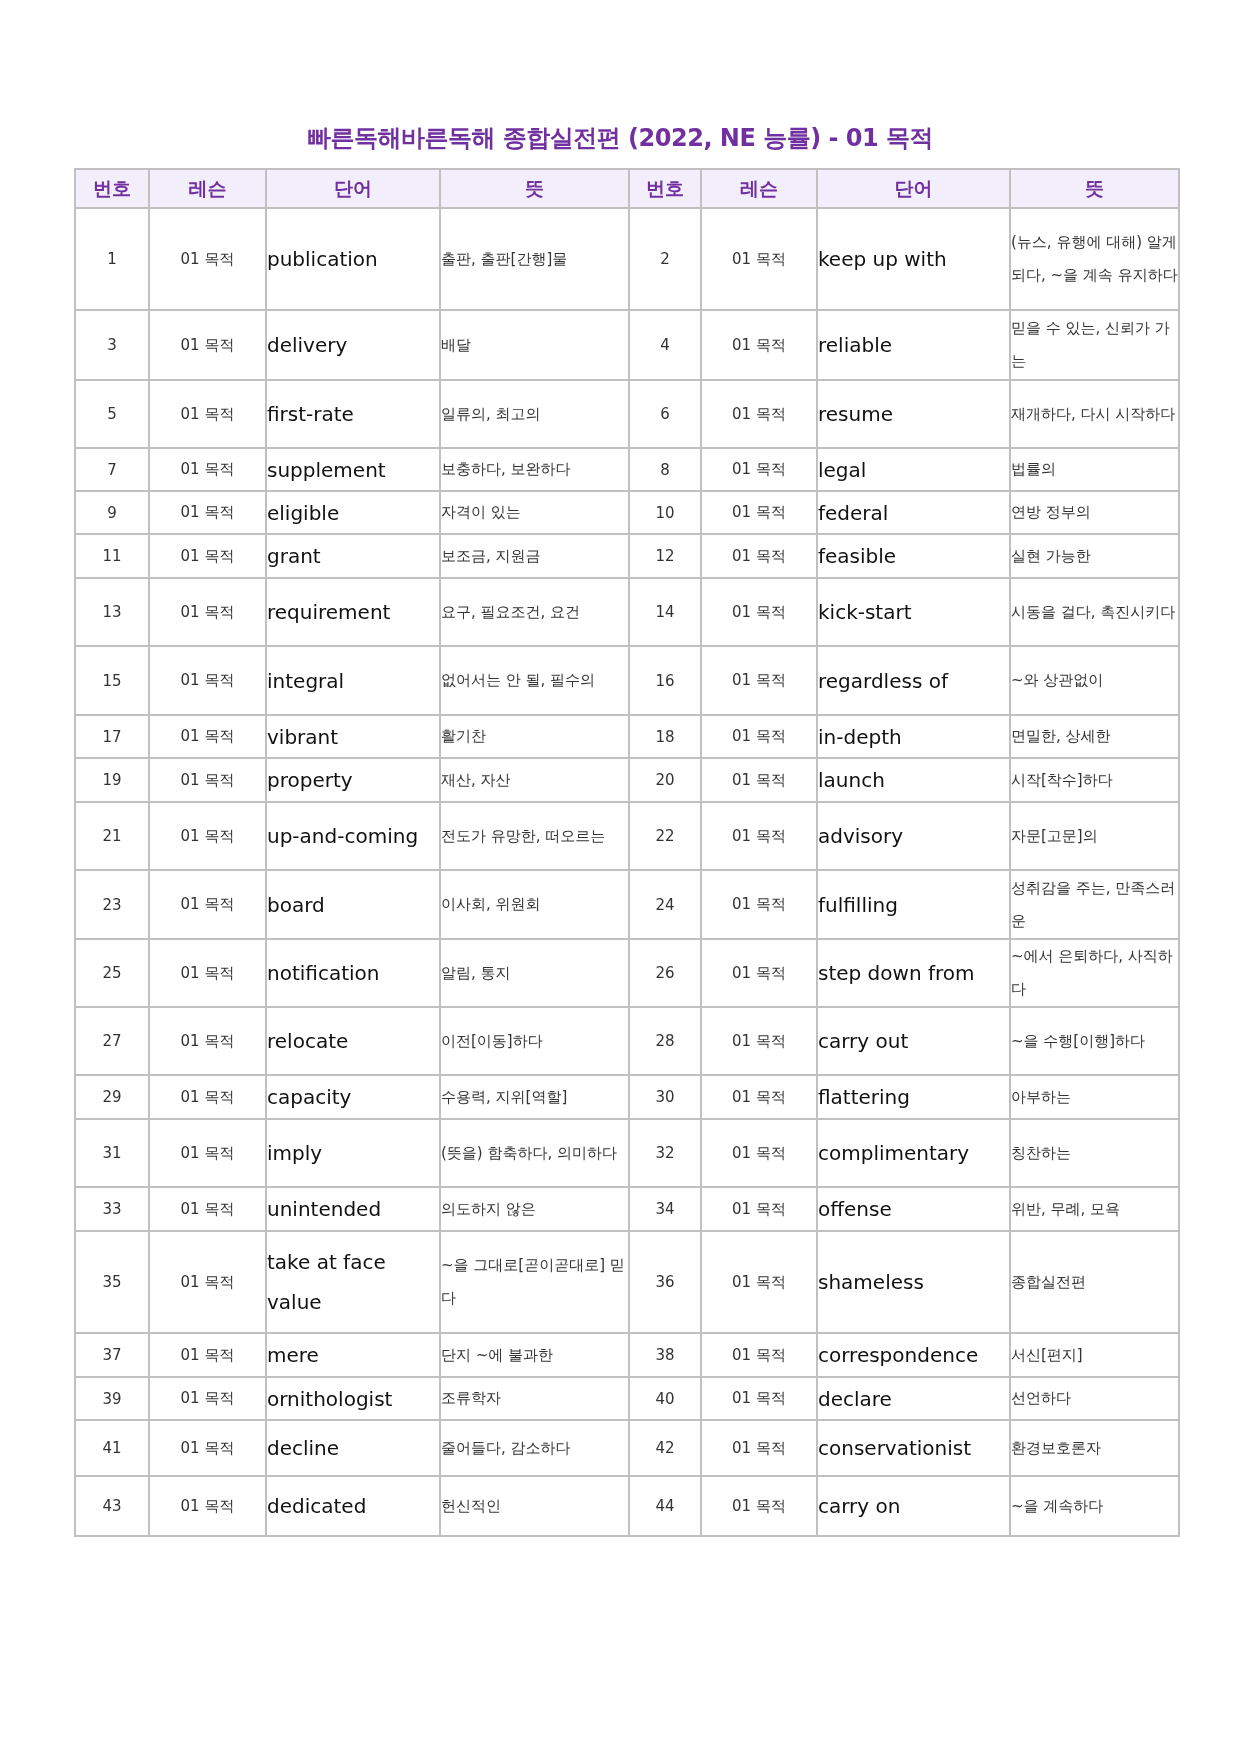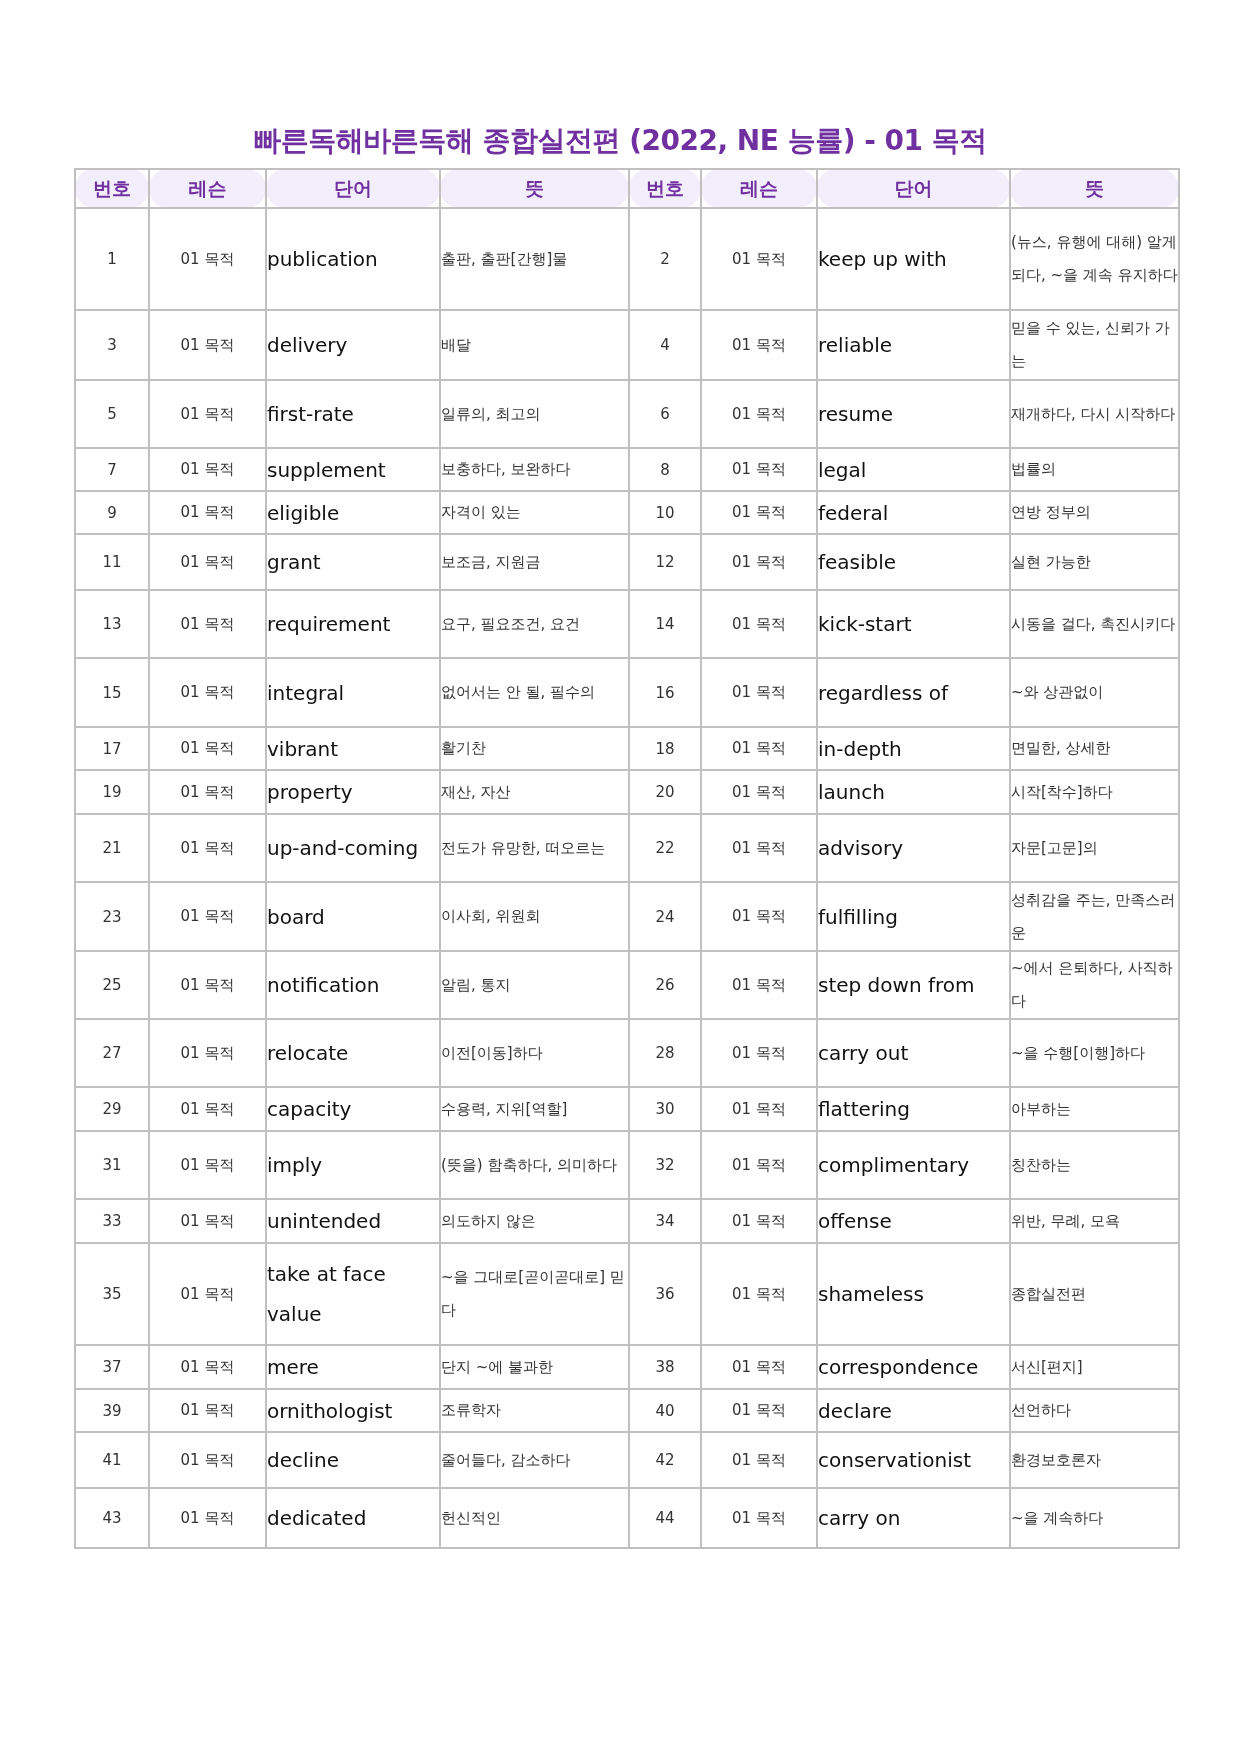--- a/index.html
+++ b/index.html
@@ -1,24 +1,24 @@
 <!DOCTYPE html>
 <html><head>
 <meta charset="utf-8">
 <style>
   html, body { margin: 0; padding: 0; background: #ffffff; }
   body { width: 1240px; height: 1754px; position: relative; overflow: hidden;
          font-family: "DejaVu Sans", "Liberation Sans", sans-serif; color: #222; }
   .title { position: absolute; left: 0; top: 122px; width: 1240px; text-align: center;
-           font-size: 28px; font-weight: bold; color: #7030a0; letter-spacing: -0.5px; }
+           font-size: 24px; font-weight: bold; color: #7030a0; letter-spacing: -0.5px; }
   table.vocab { position: absolute; left: 74px; top: 168px; border-collapse: collapse;
                 table-layout: fixed; width: 1104px; }
   table.vocab th, table.vocab td { border: 2px solid #c0c0c0; padding: 0; vertical-align: middle; }
   table.vocab th { background: #f3eefc; color: #7030a0; font-weight: bold; font-size: 19px;
-                   height: 37px; text-align: center; border-radius: 19px; }
+                   height: 37px; text-align: center; }
   td.num { text-align: center; font-size: 15px; color: #333; }
   td.lesson { text-align: center; font-size: 15px; color: #333; }
   td.word { text-align: left; padding-left: 12px; font-size: 20px; color: #111; line-height: 40px; }
   td.meaning { text-align: left; padding-left: 11px; padding-right: 6px; font-size: 15px;
                color: #333; line-height: 33px; }
 </style>
 </head>
 <body>
 
 <div class="title">빠른독해바른독해 종합실전편 (2022, NE 능률) - 01 목적</div>
@@ -90,21 +90,21 @@
       <tr style="height: 43px;">
         <td class="num">9</td>
         <td class="lesson">01 목적</td>
         <td class="word">eligible</td>
         <td class="meaning">자격이 있는</td>
         <td class="num">10</td>
         <td class="lesson">01 목적</td>
         <td class="word">federal</td>
         <td class="meaning">연방 정부의</td>
       </tr>
-      <tr style="height: 56px;">
+      <tr style="height: 44px;">
         <td class="num">11</td>
         <td class="lesson">01 목적</td>
         <td class="word">grant</td>
         <td class="meaning">보조금, 지원금</td>
         <td class="num">12</td>
         <td class="lesson">01 목적</td>
         <td class="word">feasible</td>
         <td class="meaning">실현 가능한</td>
       </tr>
       <tr style="height: 68px;">

